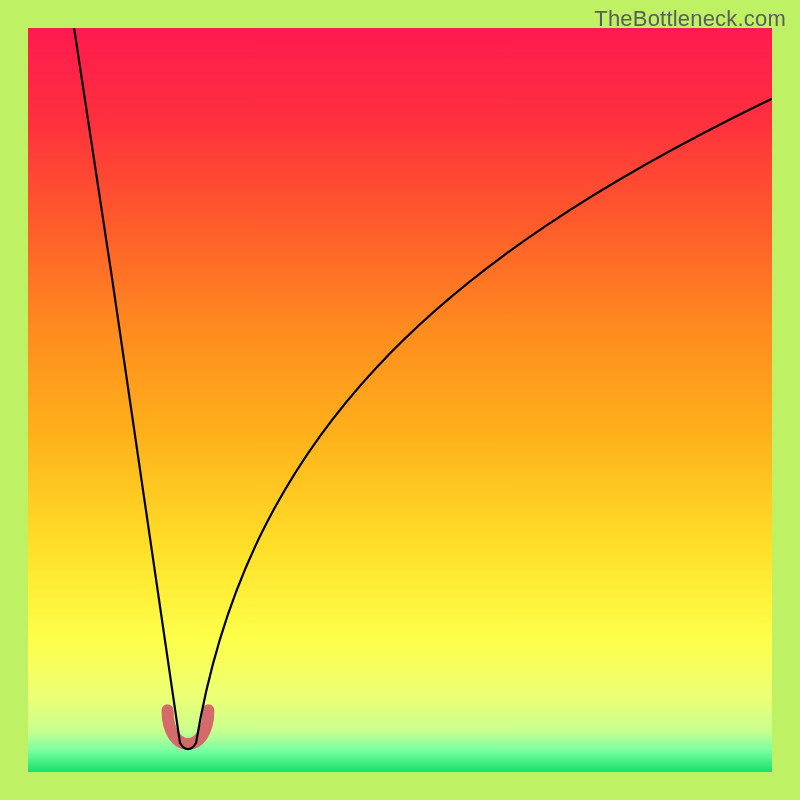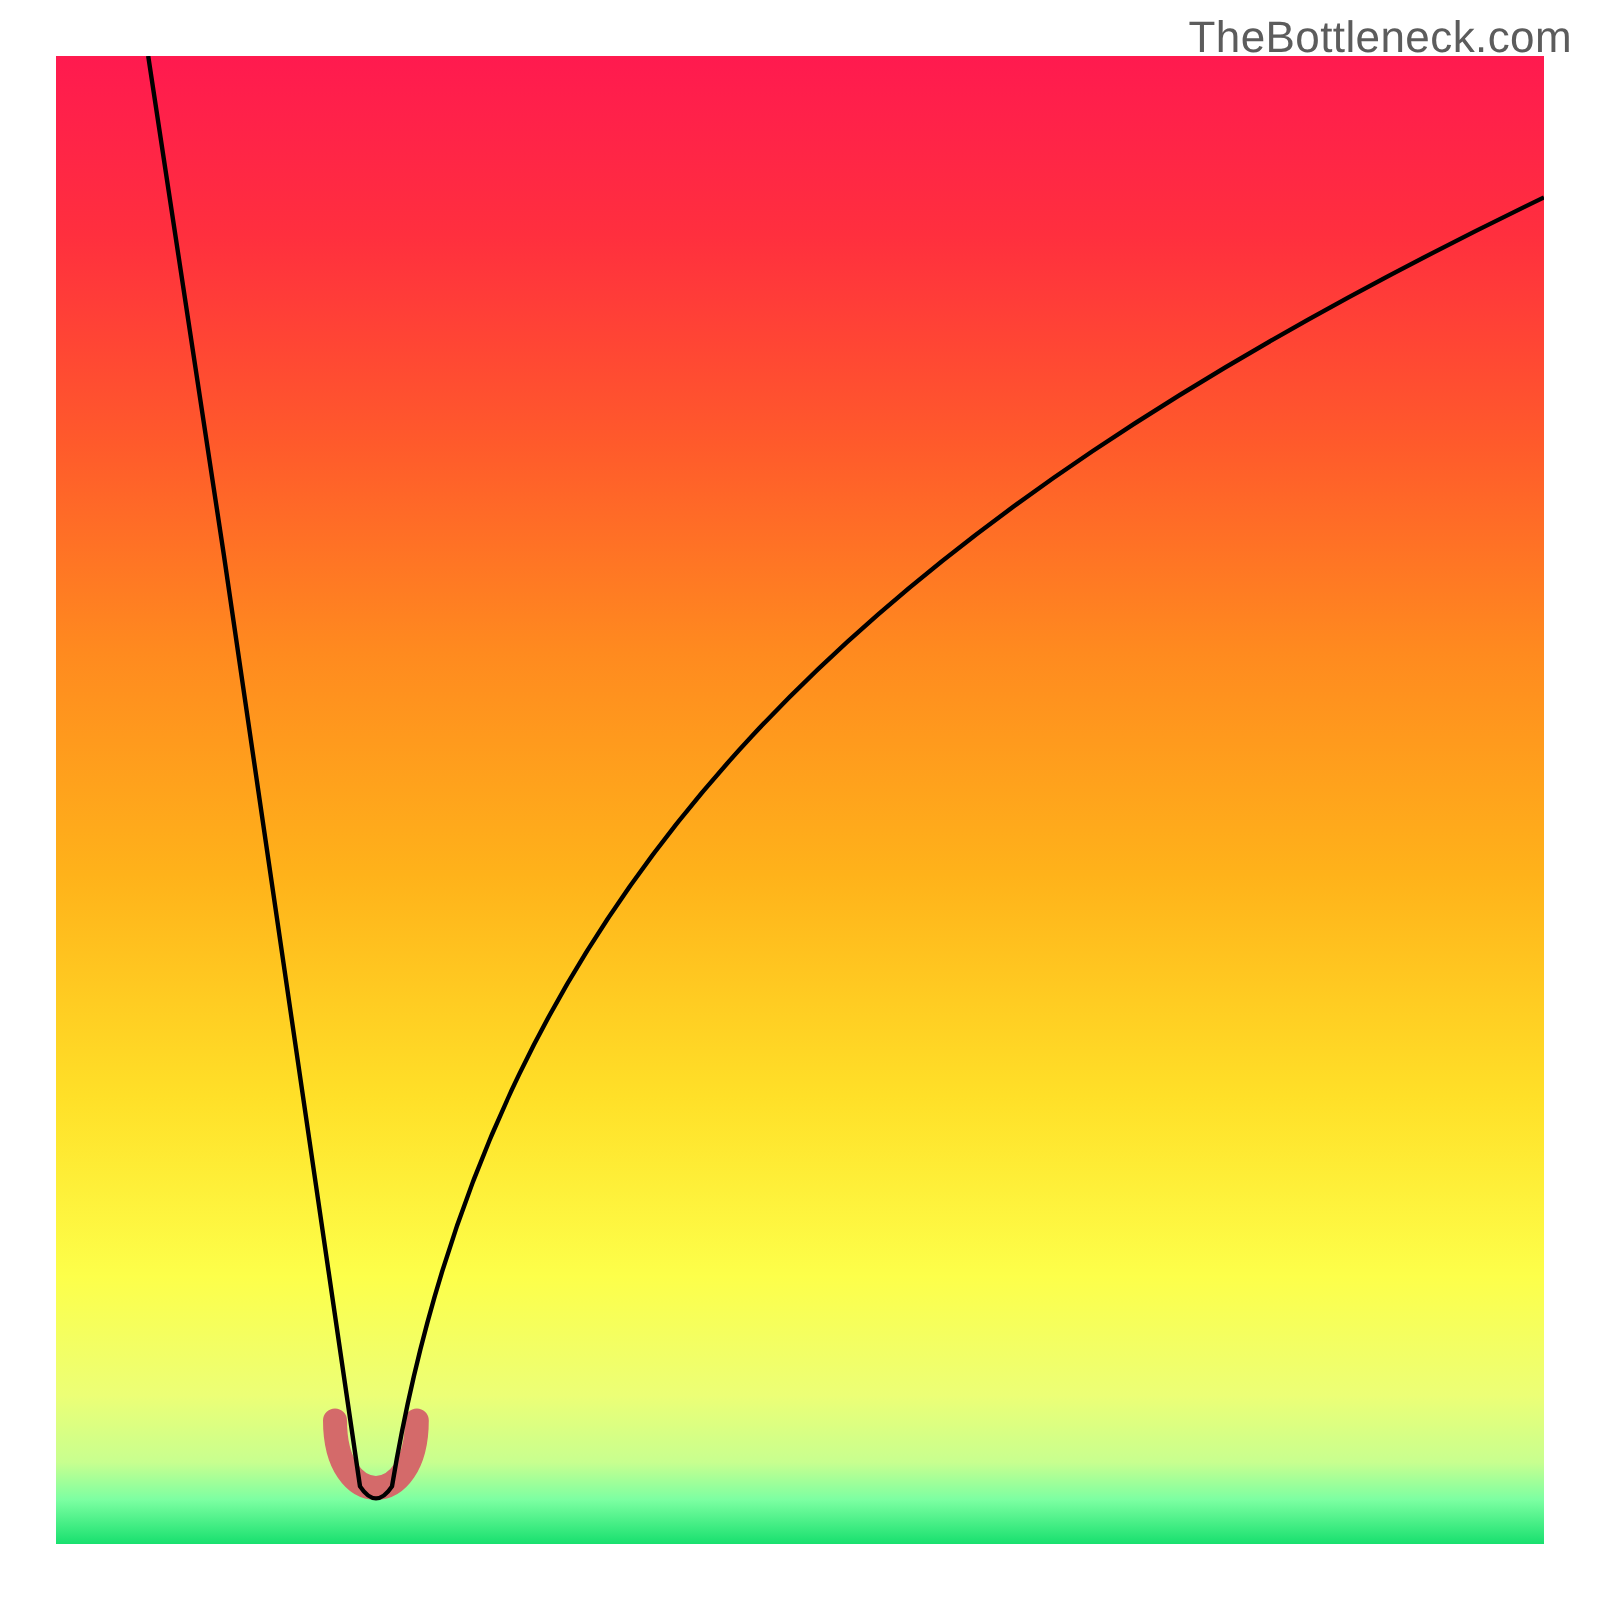--- a/index.html
+++ b/index.html
@@ -9,21 +9,21 @@
     height: 800px;
     background: #000;
     overflow: hidden;
   }
   .frame {
     position: absolute;
     left: 0;
     top: 0;
     width: 800px;
     height: 800px;
-    background: #ffffff;
+    background: #bef264;
   }
   .plot {
     position: absolute;
     left: 28px;
     top: 28px;
     width: 744px;
     height: 744px;
     overflow: hidden;
   }
   .plot svg {

